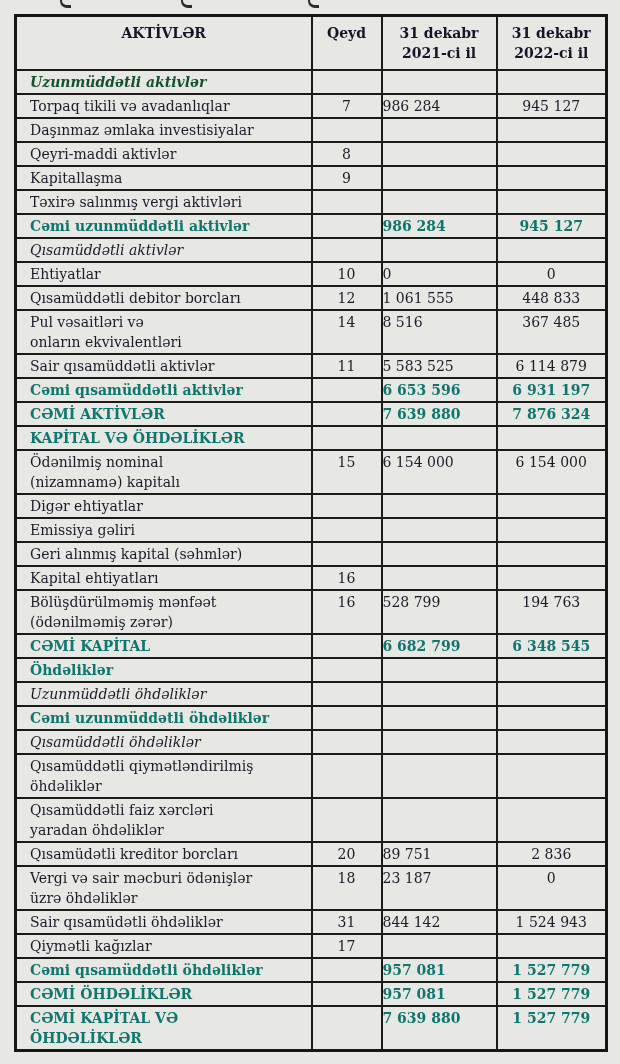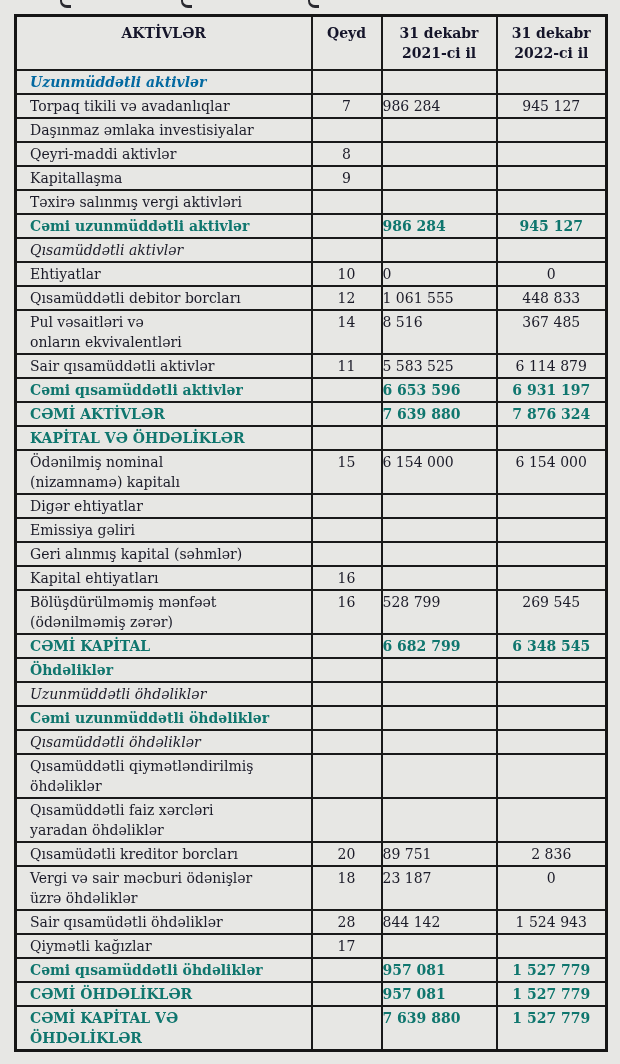--- a/index.html
+++ b/index.html
@@ -71,21 +71,21 @@
     text-align: left;
     padding-right: 13px !important;
     white-space: nowrap;
   }
   .td-2022 {
     text-align: center;
     white-space: nowrap;
   }
   tr.style-bold td { font-weight: bold; color: #0f766e; }
   tr.style-italic .td-label { font-style: italic; }
-  tr.style-bold-italic .td-label { font-weight: bold; font-style: italic; color: #0369a1; margin-top: 12px; }
+  tr.style-bold-italic .td-label { font-weight: bold; font-style: italic; color: #14532d; margin-top: 12px; }
   thead th { color: #15152a; }
 </style>
 </head>
 <body>
 
 <div class="top-remnants">
   <span style="left:60px"></span>
   <span style="left:181px"></span>
   <span style="left:308px"></span>
 </div>
@@ -229,21 +229,21 @@
           <td class="td-label">Kapital ehtiyatları</td>
           <td class="td-note">16</td>
           <td class="td-2021"></td>
           <td class="td-2022"></td>
         </tr>
         <tr class="style-normal">
           <td class="td-label">Bölüşdürülməmiş mənfəət
 (ödənilməmiş zərər)</td>
           <td class="td-note">16</td>
           <td class="td-2021">528 799</td>
-          <td class="td-2022">269 545</td>
+          <td class="td-2022">194 763</td>
         </tr>
         <tr class="style-bold">
           <td class="td-label">CƏMİ KAPİTAL</td>
           <td class="td-note"></td>
           <td class="td-2021">6 682 799</td>
           <td class="td-2022">6 348 545</td>
         </tr>
         <tr class="style-bold">
           <td class="td-label">Öhdəliklər</td>
           <td class="td-note"></td>
@@ -290,21 +290,21 @@
         </tr>
         <tr class="style-normal">
           <td class="td-label">Vergi və sair məcburi ödənişlər
 üzrə öhdəliklər</td>
           <td class="td-note">18</td>
           <td class="td-2021">23 187</td>
           <td class="td-2022">0</td>
         </tr>
         <tr class="style-normal">
           <td class="td-label">Sair qısamüdətli öhdəliklər</td>
-          <td class="td-note">28</td>
+          <td class="td-note">31</td>
           <td class="td-2021">844 142</td>
           <td class="td-2022">1 524 943</td>
         </tr>
         <tr class="style-normal">
           <td class="td-label">Qiymətli kağızlar</td>
           <td class="td-note">17</td>
           <td class="td-2021"></td>
           <td class="td-2022"></td>
         </tr>
         <tr class="style-bold">

